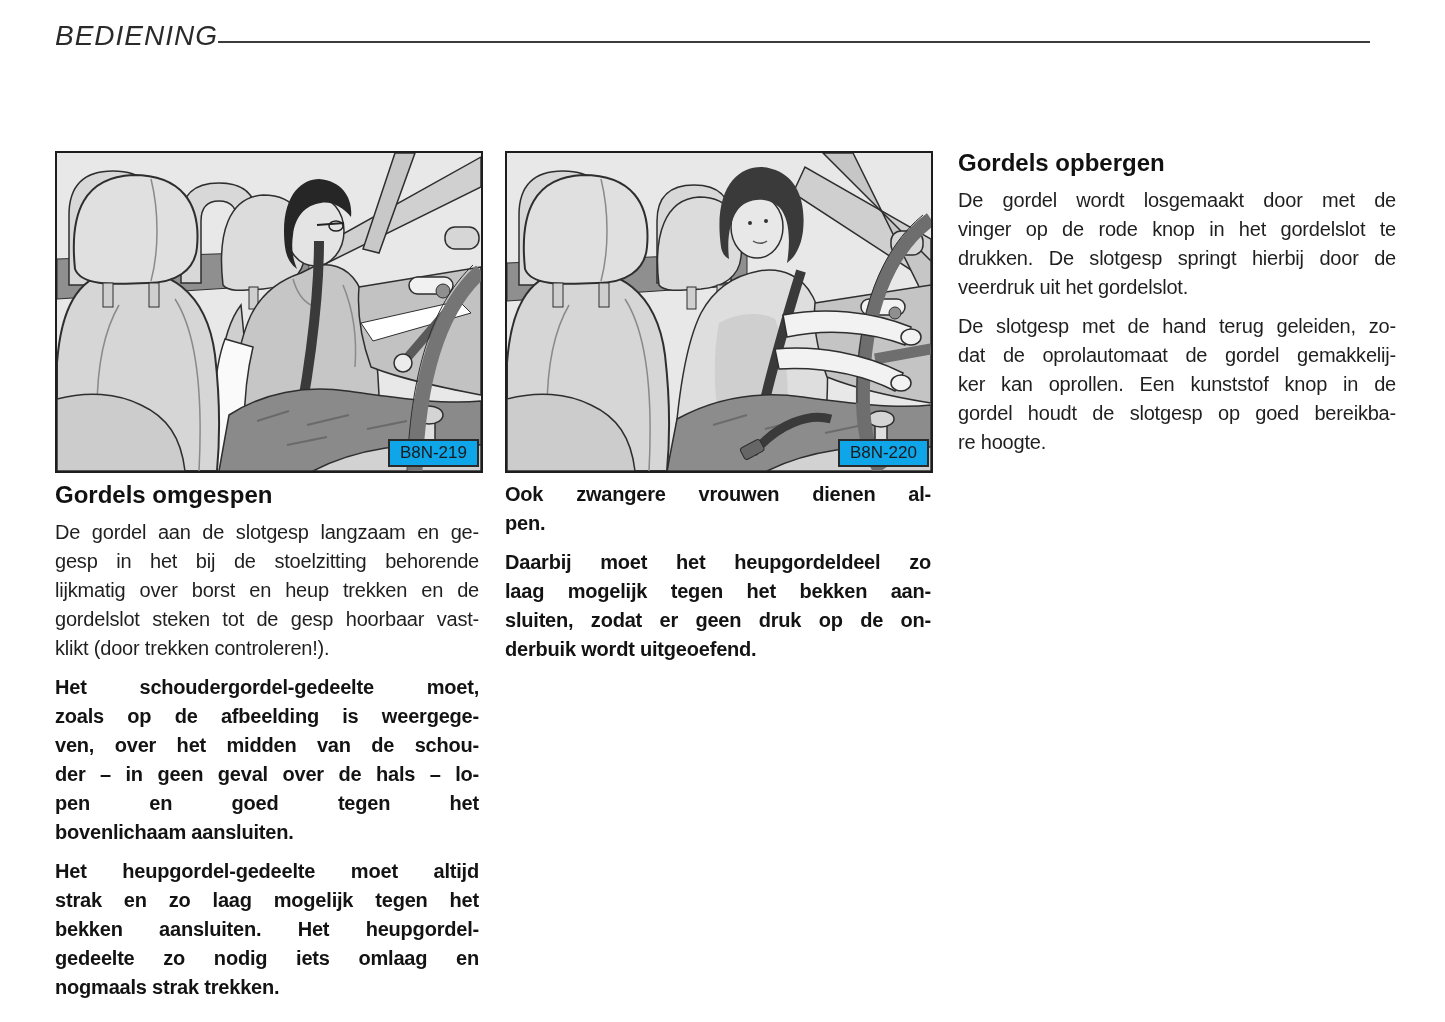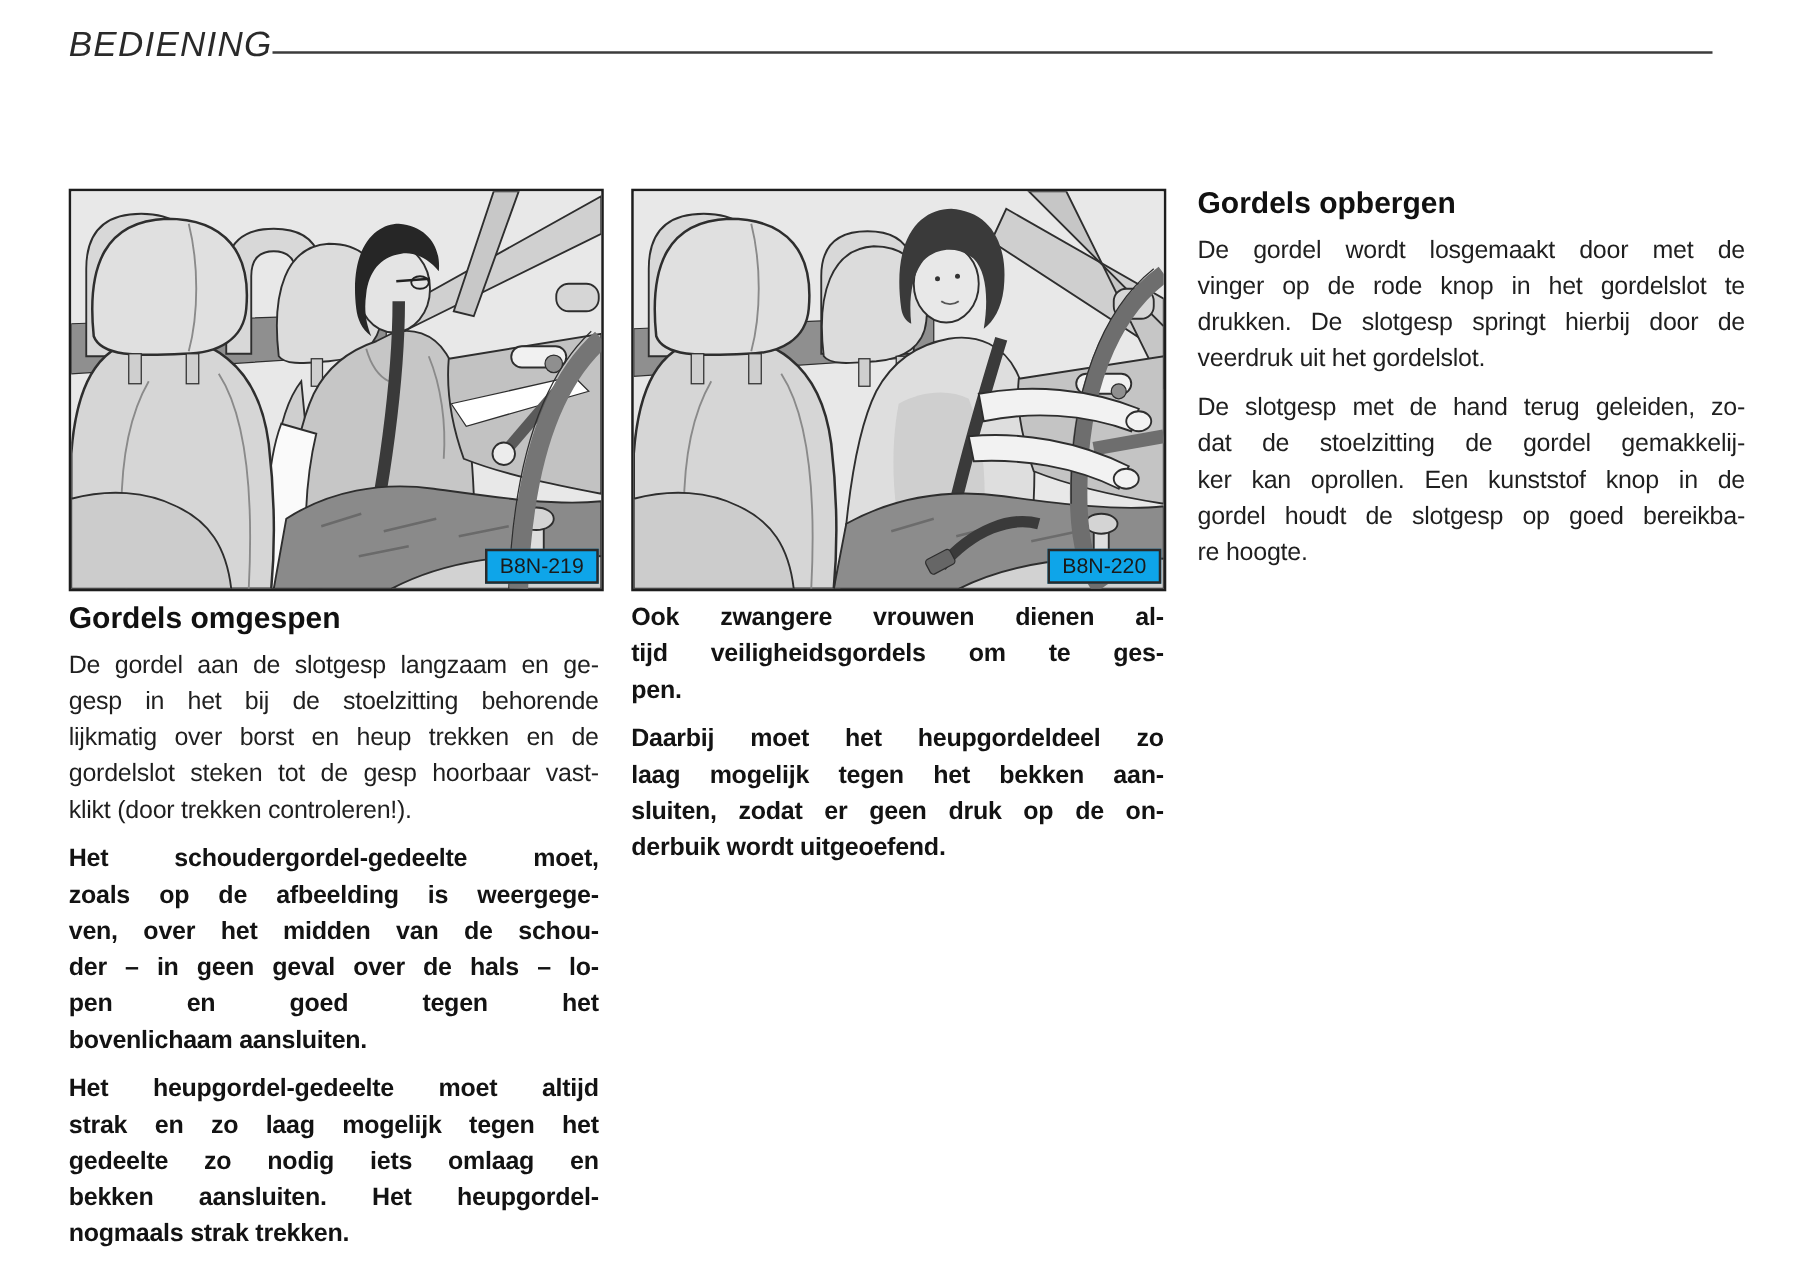--- a/index.html
+++ b/index.html
@@ -191,48 +191,47 @@
       <div class="tline">Het schoudergordel-gedeelte moet,</div>
       <div class="tline">zoals op de afbeelding is weergege-</div>
       <div class="tline">ven, over het midden van de schou-</div>
       <div class="tline">der – in geen geval over de hals – lo-</div>
       <div class="tline">pen en goed tegen het</div>
       <div class="tline last">bovenlichaam aansluiten.</div>
     </div>
   <div class="para bold">
       <div class="tline">Het heupgordel-gedeelte moet altijd</div>
       <div class="tline">strak en zo laag mogelijk tegen het</div>
+      <div class="tline">bekken aansluiten. Het heupgordel-</div>
       <div class="tline">gedeelte zo nodig iets omlaag en</div>
-      <div class="tline">bekken aansluiten. Het heupgordel-</div>
       <div class="tline last">nogmaals strak trekken.</div>
     </div>
 </div>
 
 <div class="col col-mid">
   <div class="para bold">
       <div class="tline">Ook zwangere vrouwen dienen al-</div>
-      <div class="tline">tijd veiligheidsgordels om te ges-</div>
       <div class="tline last">pen.</div>
     </div>
   <div class="para bold">
       <div class="tline">Daarbij moet het heupgordeldeel zo</div>
       <div class="tline">laag mogelijk tegen het bekken aan-</div>
       <div class="tline">sluiten, zodat er geen druk op de on-</div>
       <div class="tline last">derbuik wordt uitgeoefend.</div>
     </div>
 </div>
 
 <div class="col col-right">
   <h2 class="sec-heading">Gordels opbergen</h2>
   <div class="para">
       <div class="tline">De gordel wordt losgemaakt door met de</div>
       <div class="tline">vinger op de rode knop in het gordelslot te</div>
       <div class="tline">drukken. De slotgesp springt hierbij door de</div>
       <div class="tline last">veerdruk uit het gordelslot.</div>
     </div>
   <div class="para">
       <div class="tline">De slotgesp met de hand terug geleiden, zo-</div>
-      <div class="tline">dat de stoelzitting de gordel gemakkelij-</div>
+      <div class="tline">dat de oprolautomaat de gordel gemakkelij-</div>
       <div class="tline">ker kan oprollen. Een kunststof knop in de</div>
       <div class="tline">gordel houdt de slotgesp op goed bereikba-</div>
       <div class="tline last">re hoogte.</div>
     </div>
 </div>
 
 </body></html>

